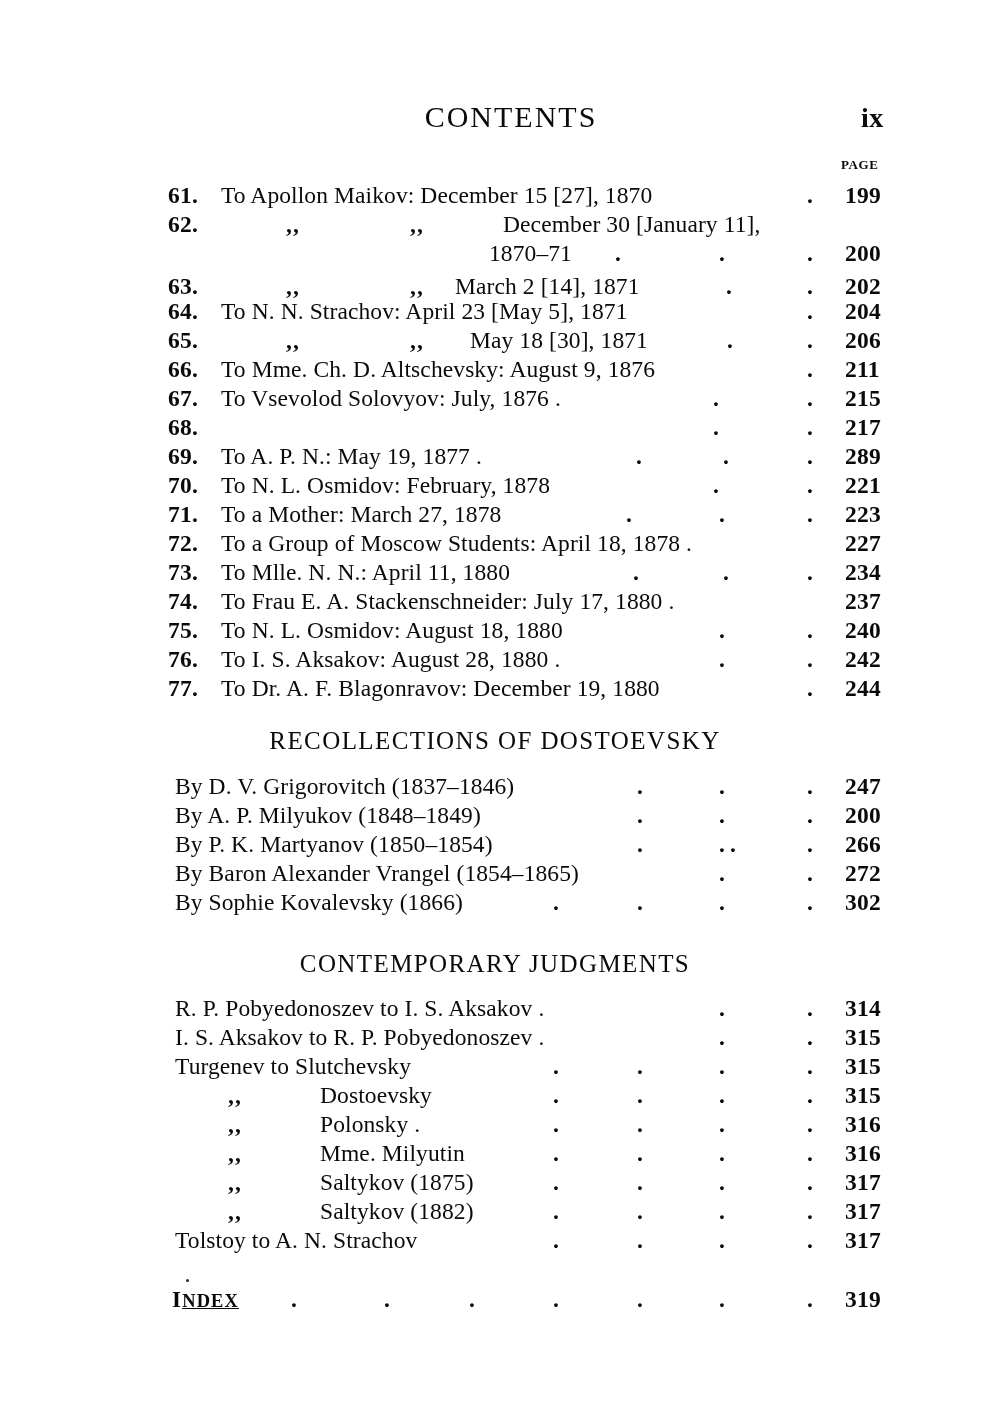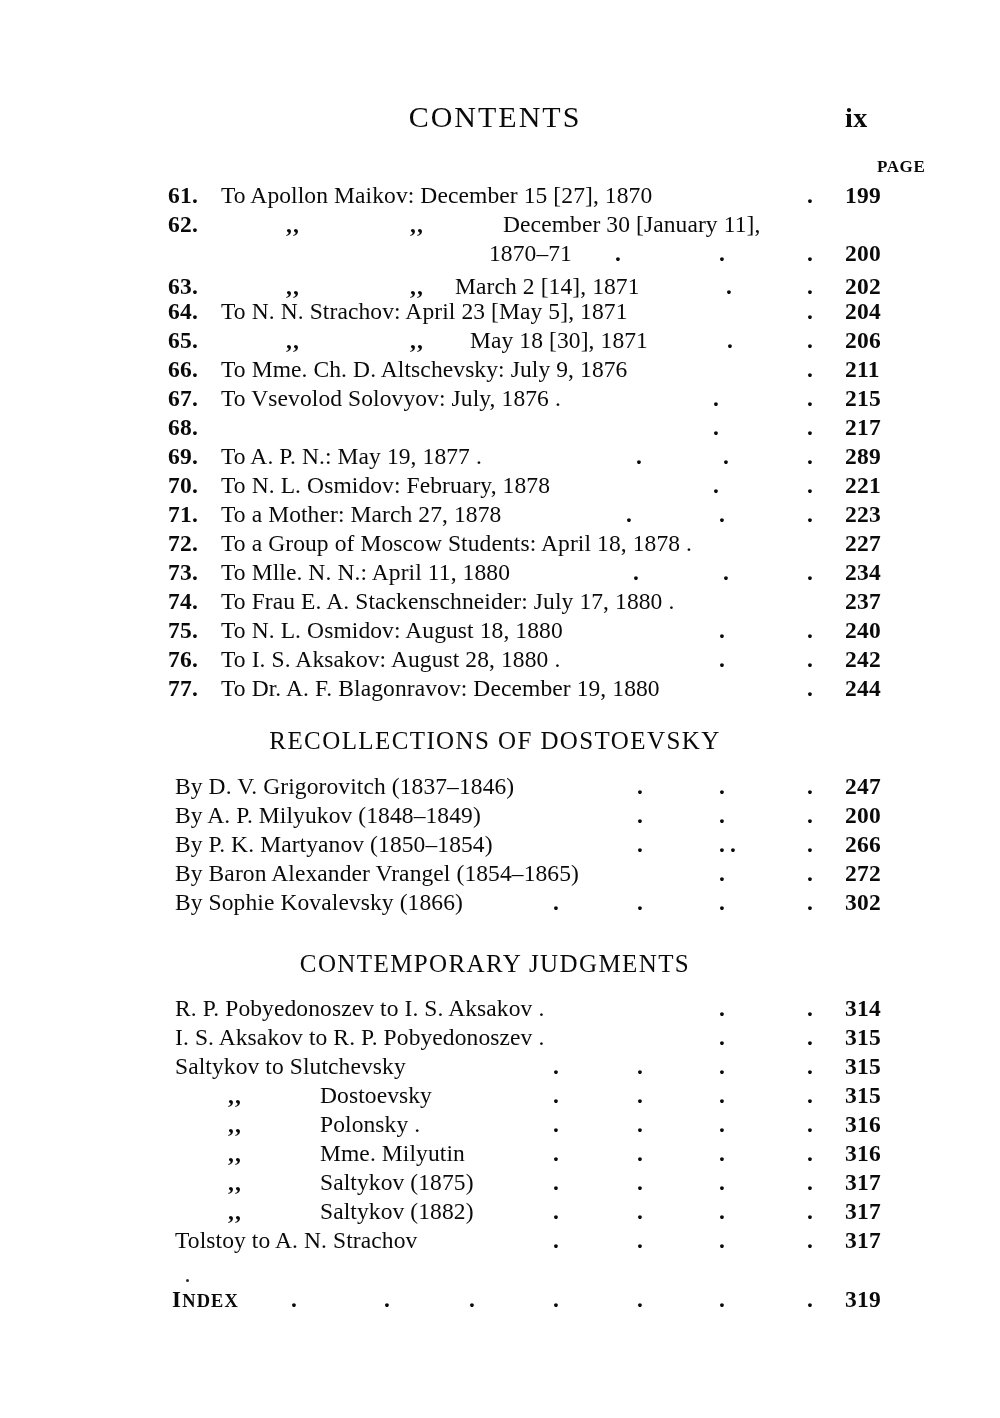--- a/index.html
+++ b/index.html
@@ -20,21 +20,21 @@
   .page {
     position: absolute;
     left: 0; top: 0;
     width: 1000px;
     height: 1418px;
   }
 
   
   .running-head {
     position: absolute;
-    left: 0;
+    left: 16px;
     top: 100px;
     width: 936px;
     height: 40px;
   }
   .contents-title {
     position: absolute;
     left: 170px;
     top: 0;
     width: 650px;
     text-align: center;
@@ -49,24 +49,23 @@
     top: 2px;
     font-size: 28px;
     font-weight: 700;
     letter-spacing: 0.5px;
   }
 
   .page-col-head {
     position: absolute;
     left: 841px;
     top: 157px;
-    font-size: 17px;
+    font-size: 13px;
     font-weight: 700;
     letter-spacing: 0.6px;
-    margin-left: 36px;
   }
 
   
   .row {
     position: absolute;
     left: 0;
     width: 1000px;
     height: 29px;
     font-size: 23.5px;
     line-height: 29px;
@@ -132,21 +131,21 @@
   .row.sub .ditto-a { left: 228px; }
 
   
   .index-label {
     position: absolute;
     left: 172px;
     font-size: 23px;
     font-weight: 700;
     letter-spacing: 1.2px;
   }
-  .smallcap-small { font-size: 0.80em; }
+  .smallcap-small { font-size: 0.80em; text-decoration: underline; }
 
   .speck {
     position: absolute;
     left: 186px;
     top: 1279px;
     width: 3px;
     height: 3px;
     background: #2a2a2a;
     border-radius: 50%;
   }
@@ -202,21 +201,21 @@
         <span class="num">65.</span>
         <span class="ditto-a">,,</span>
         <span class="ditto-b">,,</span>
         <span class="txt" style="left: 470px;">May 18 [30], 1871</span>
         <span class="dot" style="left: 726px;">.</span>
         <span class="dot" style="left: 806px;">.</span>
         <span class="pg">206</span>
       </div>
       <div class="row" style="top: 355px;">
         <span class="num">66.</span>
-        <span class="txt">To Mme. Ch. D. Altschevsky: July 9, 1876</span>
+        <span class="txt">To Mme. Ch. D. Altschevsky: August 9, 1876</span>
         <span class="dot" style="left: 806px;">.</span>
         <span class="pg">211</span>
       </div>
       <div class="row" style="top: 384px;">
         <span class="num">67.</span>
         <span class="txt">To Vsevolod Solovyov: July, 1876 .</span>
         <span class="dot" style="left: 712px;">.</span>
         <span class="dot" style="left: 806px;">.</span>
         <span class="pg">215</span>
       </div>
@@ -337,21 +336,21 @@
         <span class="dot" style="left: 806px;">.</span>
         <span class="pg">314</span>
       </div>
       <div class="row plain" style="top: 1023px;">
         <span class="txt">I. S. Aksakov to R. P. Pobyedonoszev .</span>
         <span class="dot" style="left: 718px;">.</span>
         <span class="dot" style="left: 806px;">.</span>
         <span class="pg">315</span>
       </div>
       <div class="row plain" style="top: 1052px;">
-        <span class="txt">Saltykov to Slutchevsky</span>
+        <span class="txt">Turgenev to Slutchevsky</span>
         <span class="dot" style="left: 552px;">.</span>
         <span class="dot" style="left: 636px;">.</span>
         <span class="dot" style="left: 718px;">.</span>
         <span class="dot" style="left: 806px;">.</span>
         <span class="pg">315</span>
       </div>
       <div class="row sub" style="top: 1081px;">
         <span class="ditto-a">,,</span>
         <span class="txt">Dostoevsky</span>
         <span class="dot" style="left: 552px;">.</span>

